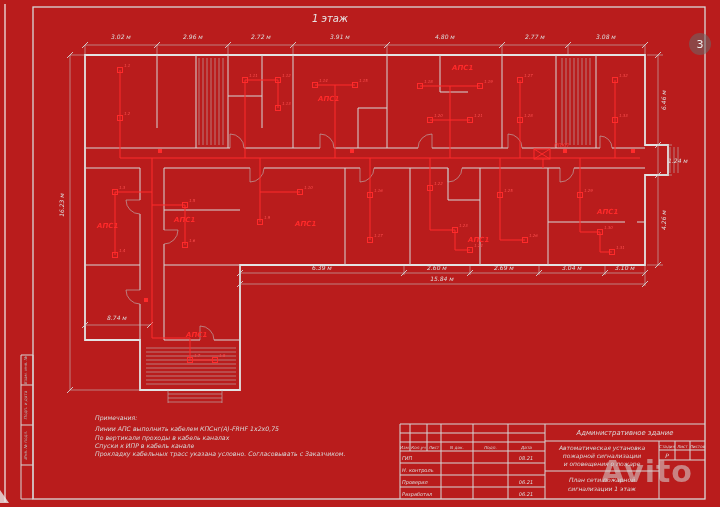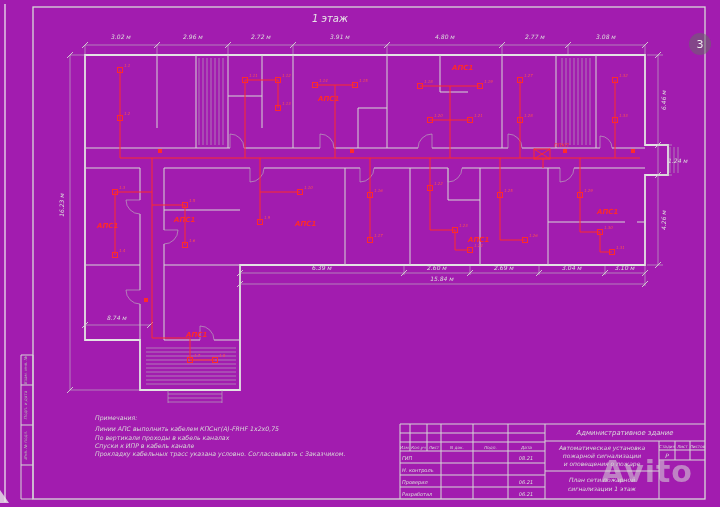--- a/index.html
+++ b/index.html
@@ -1,16 +1,16 @@
 <!DOCTYPE html>
 <html><head>
 <meta charset="utf-8">
 <style>
   html,body{margin:0;padding:0;background:#000;}
-  .stage{position:relative;width:720px;height:507px;background:#a21caf;overflow:hidden;}
+  .stage{position:relative;width:720px;height:507px;background:#b91c1c;overflow:hidden;}
   svg{position:absolute;left:0;top:0;}
   text{font-family:"DejaVu Sans",sans-serif;}
   .frame{fill:none;stroke:#d9d9d9;stroke-width:1.3;}
   .wall{stroke:#e3e3e3;stroke-width:1.8;fill:none;stroke-linecap:square;}
   .part{stroke:#d6d6d6;stroke-width:1;fill:none;}
   .thin{stroke:#bdbdbd;stroke-width:0.6;fill:none;}
   .dl{stroke:#c4c4c4;stroke-width:0.6;fill:none;}
   .tick{stroke:#d6d6d6;stroke-width:0.9;fill:none;}
   .red{stroke:#ff2a2a;stroke-width:1;fill:none;}
   .redf{fill:#ff2a2a;}

